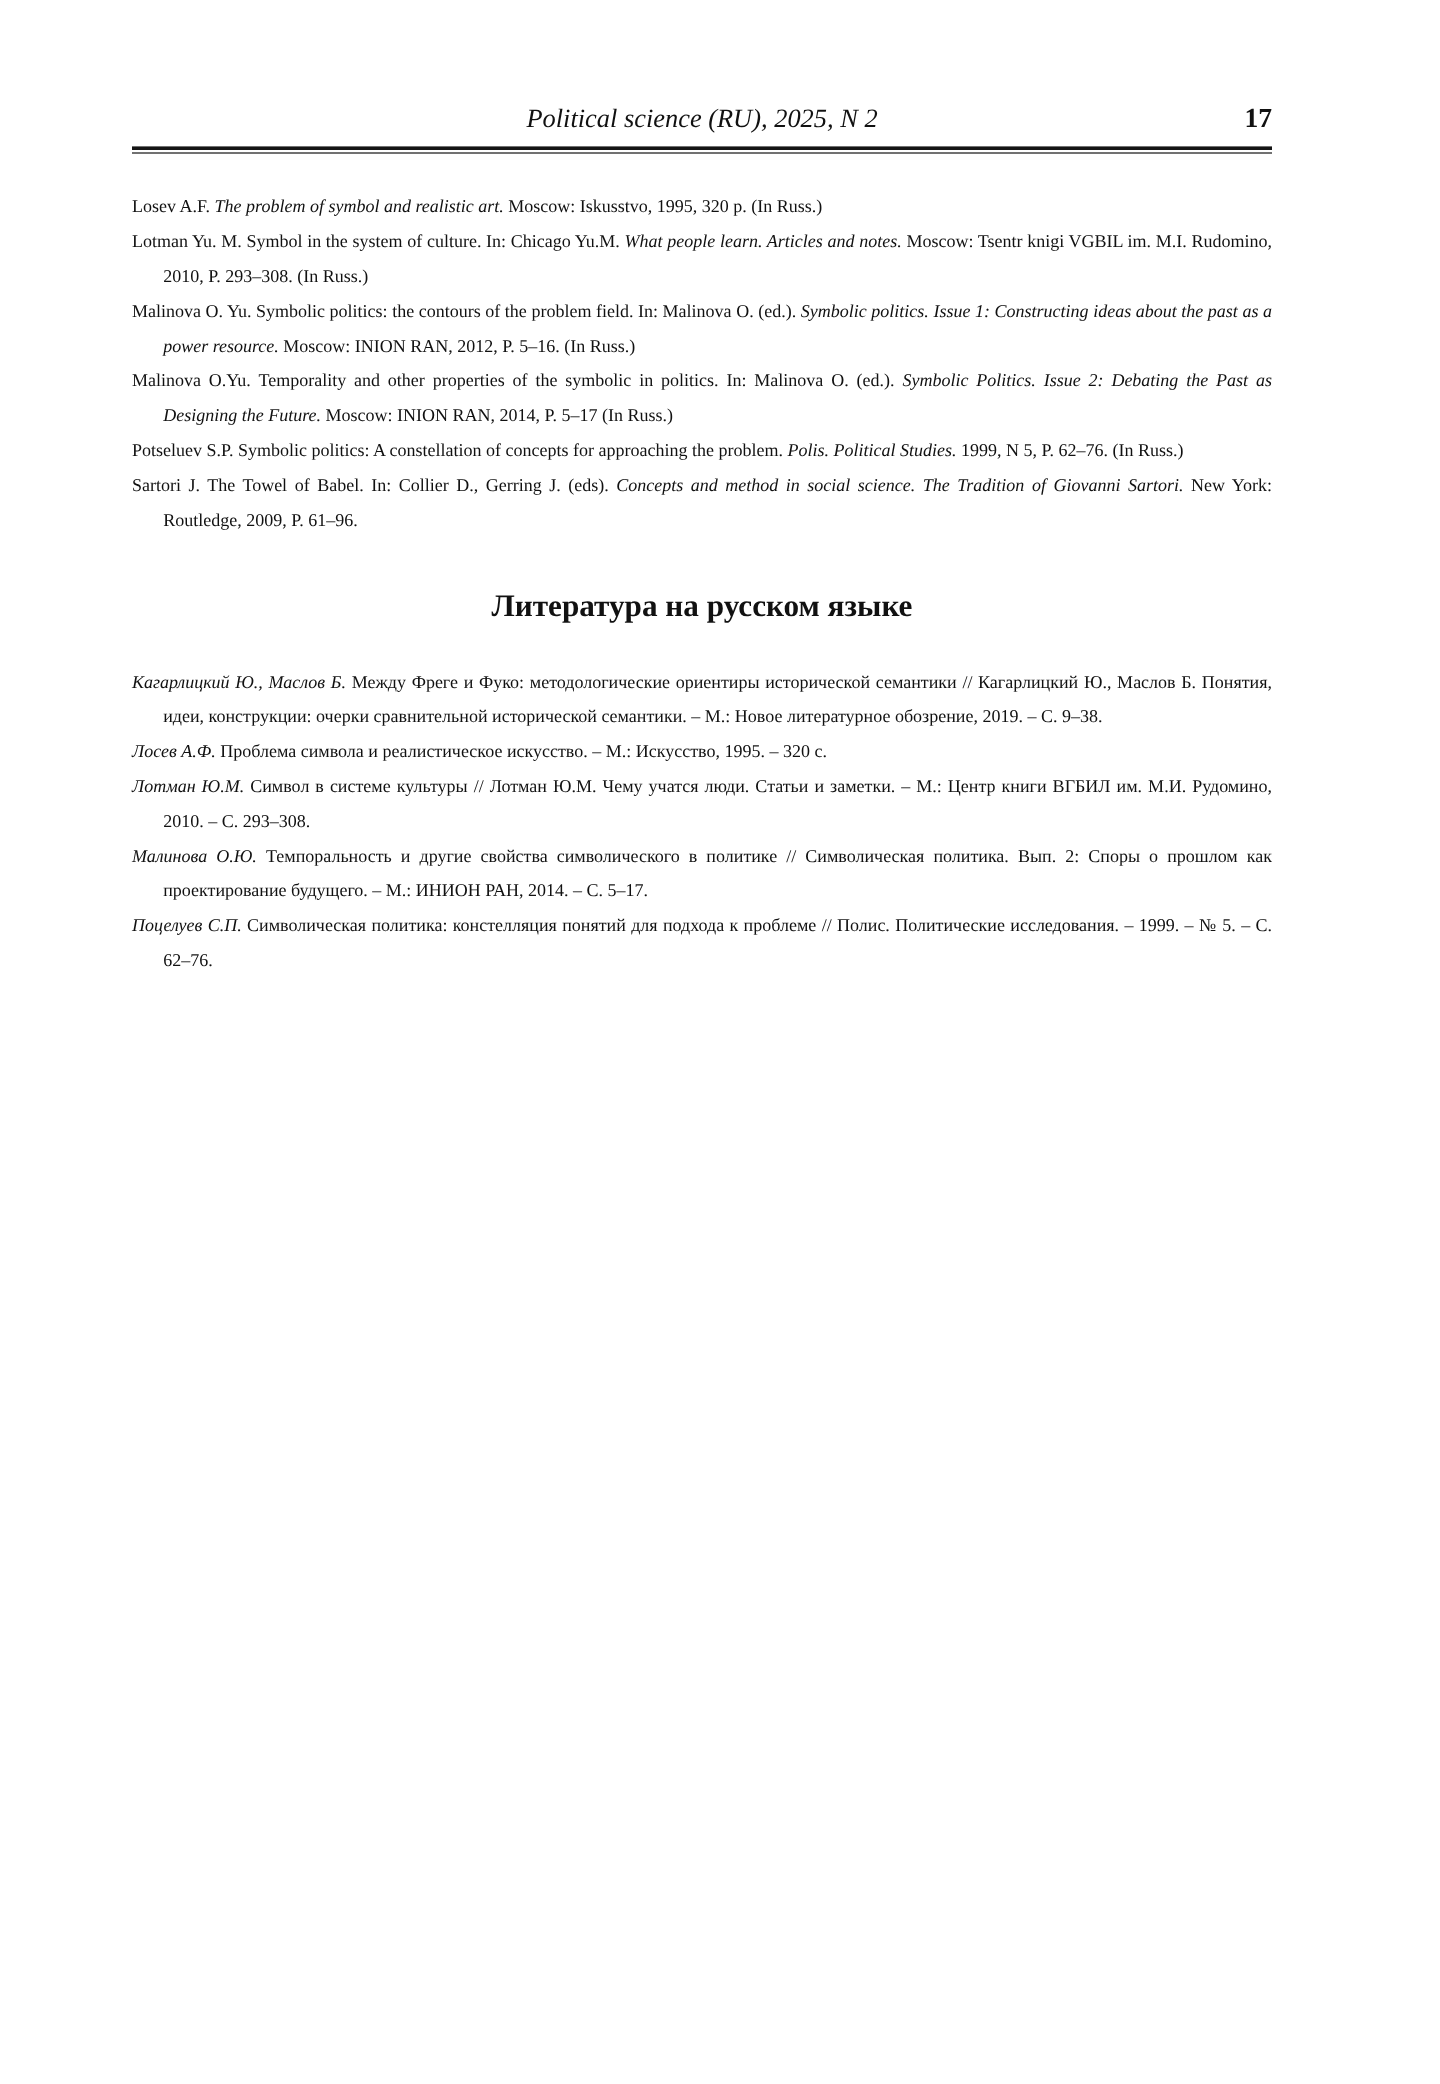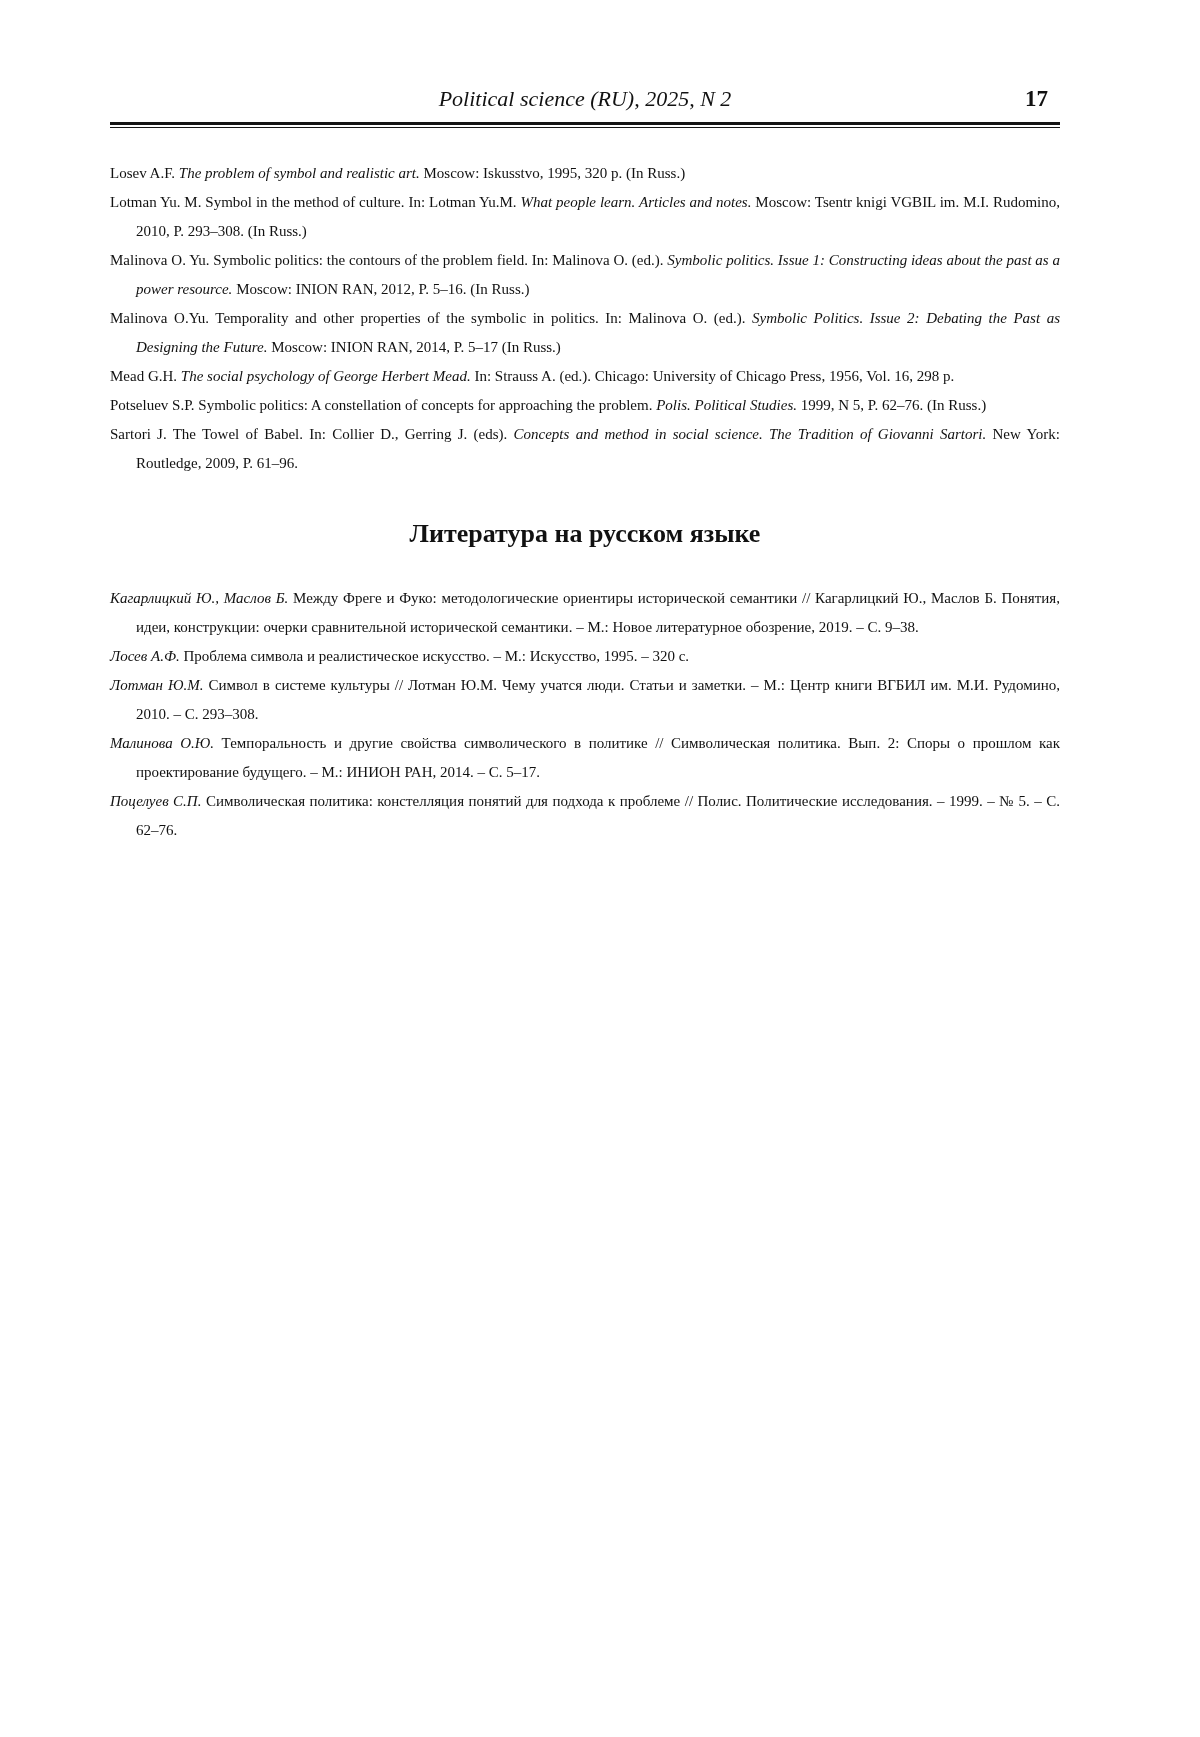--- a/index.html
+++ b/index.html
@@ -26,21 +26,21 @@
     height: 32px;
   }
   .running-title {
     text-align: center;
     font-style: italic;
     font-size: 22px;
     line-height: 26px;
   }
   .page-number {
     position: absolute;
-    right: 12px;
+    right: 0;
     top: 86px;
     font-weight: bold;
     font-size: 23px;
     line-height: 26px;
   }
   .header-rule { margin-top: 4px; }
   .header-rule .thick { height: 3px; background: #151515; }
   .header-rule .gap { height: 2px; }
   .header-rule .thin { height: 1px; background: #151515; }
 
@@ -76,24 +76,23 @@
     </div>
 
     <div class="header-rule">
       <div class="thick"></div>
       <div class="gap"></div>
       <div class="thin"></div>
     </div>
 
     <section class="refs refs-en">
         <p class="ref"><span>Losev A.F. </span><em>The problem of symbol and realistic art.</em><span> Moscow: Iskusstvo, 1995, 320 p. (In Russ.)</span></p>
-        <p class="ref"><span>Lotman Yu. M. Symbol in the method of culture. In: Lotman Yu.M. </span><em>What people learn. Articles and notes.</em><span> Moscow: Tsentr knigi VGBIL im. M.I. Rudomino, 2010, P. 293–308. (In Russ.)</span></p>
+        <p class="ref"><span>Lotman Yu. M. Symbol in the system of culture. In: Chicago Yu.M. </span><em>What people learn. Articles and notes.</em><span> Moscow: Tsentr knigi VGBIL im. M.I. Rudomino, 2010, P. 293–308. (In Russ.)</span></p>
         <p class="ref"><span>Malinova O. Yu. Symbolic politics: the contours of the problem field. In: Malinova O. (ed.). </span><em>Symbolic politics. Issue 1: Constructing ideas about the past as a power resource.</em><span> Moscow: INION RAN, 2012, P. 5–16. (In Russ.)</span></p>
         <p class="ref"><span>Malinova O.Yu. Temporality and other properties of the symbolic in politics. In: Malinova O. (ed.). </span><em>Symbolic Politics. Issue 2: Debating the Past as Designing the Future.</em><span> Moscow: INION RAN, 2014, P. 5–17 (In Russ.)</span></p>
-        <p class="ref"><span>Mead G.H. </span><em>The social psychology of George Herbert Mead.</em><span> In: Strauss A. (ed.). Chicago: University of Chicago Press, 1956, Vol. 16, 298 p.</span></p>
         <p class="ref"><span>Potseluev S.P. Symbolic politics: A constellation of concepts for approaching the problem. </span><em>Polis. Political Studies.</em><span> 1999, N 5, P. 62–76. (In Russ.)</span></p>
         <p class="ref"><span>Sartori J. The Towel of Babel. In: Collier D., Gerring J. (eds). </span><em>Concepts and method in social science. The Tradition of Giovanni Sartori.</em><span> New York: Routledge, 2009, P. 61–96.</span></p>
       </section>
 
     <h2 class="section-heading">Литература на русском языке</h2>
 
     <section class="refs refs-ru">
         <p class="ref"><em>Кагарлицкий Ю., Маслов Б.</em><span> Между Фреге и Фуко: методологические ориентиры исторической семантики // Кагарлицкий Ю., Маслов Б. Понятия, идеи, конструкции: очерки сравнительной исторической семантики. – М.: Новое литературное обозрение, 2019. – С. 9–38.</span></p>
         <p class="ref"><em>Лосев А.Ф.</em><span> Проблема символа и реалистическое искусство. – М.: Искусство, 1995. – 320 с.</span></p>
         <p class="ref"><em>Лотман Ю.М.</em><span> Символ в системе культуры // Лотман Ю.М. Чему учатся люди. Статьи и заметки. – М.: Центр книги ВГБИЛ им. М.И. Рудомино, 2010. – С. 293–308.</span></p>

